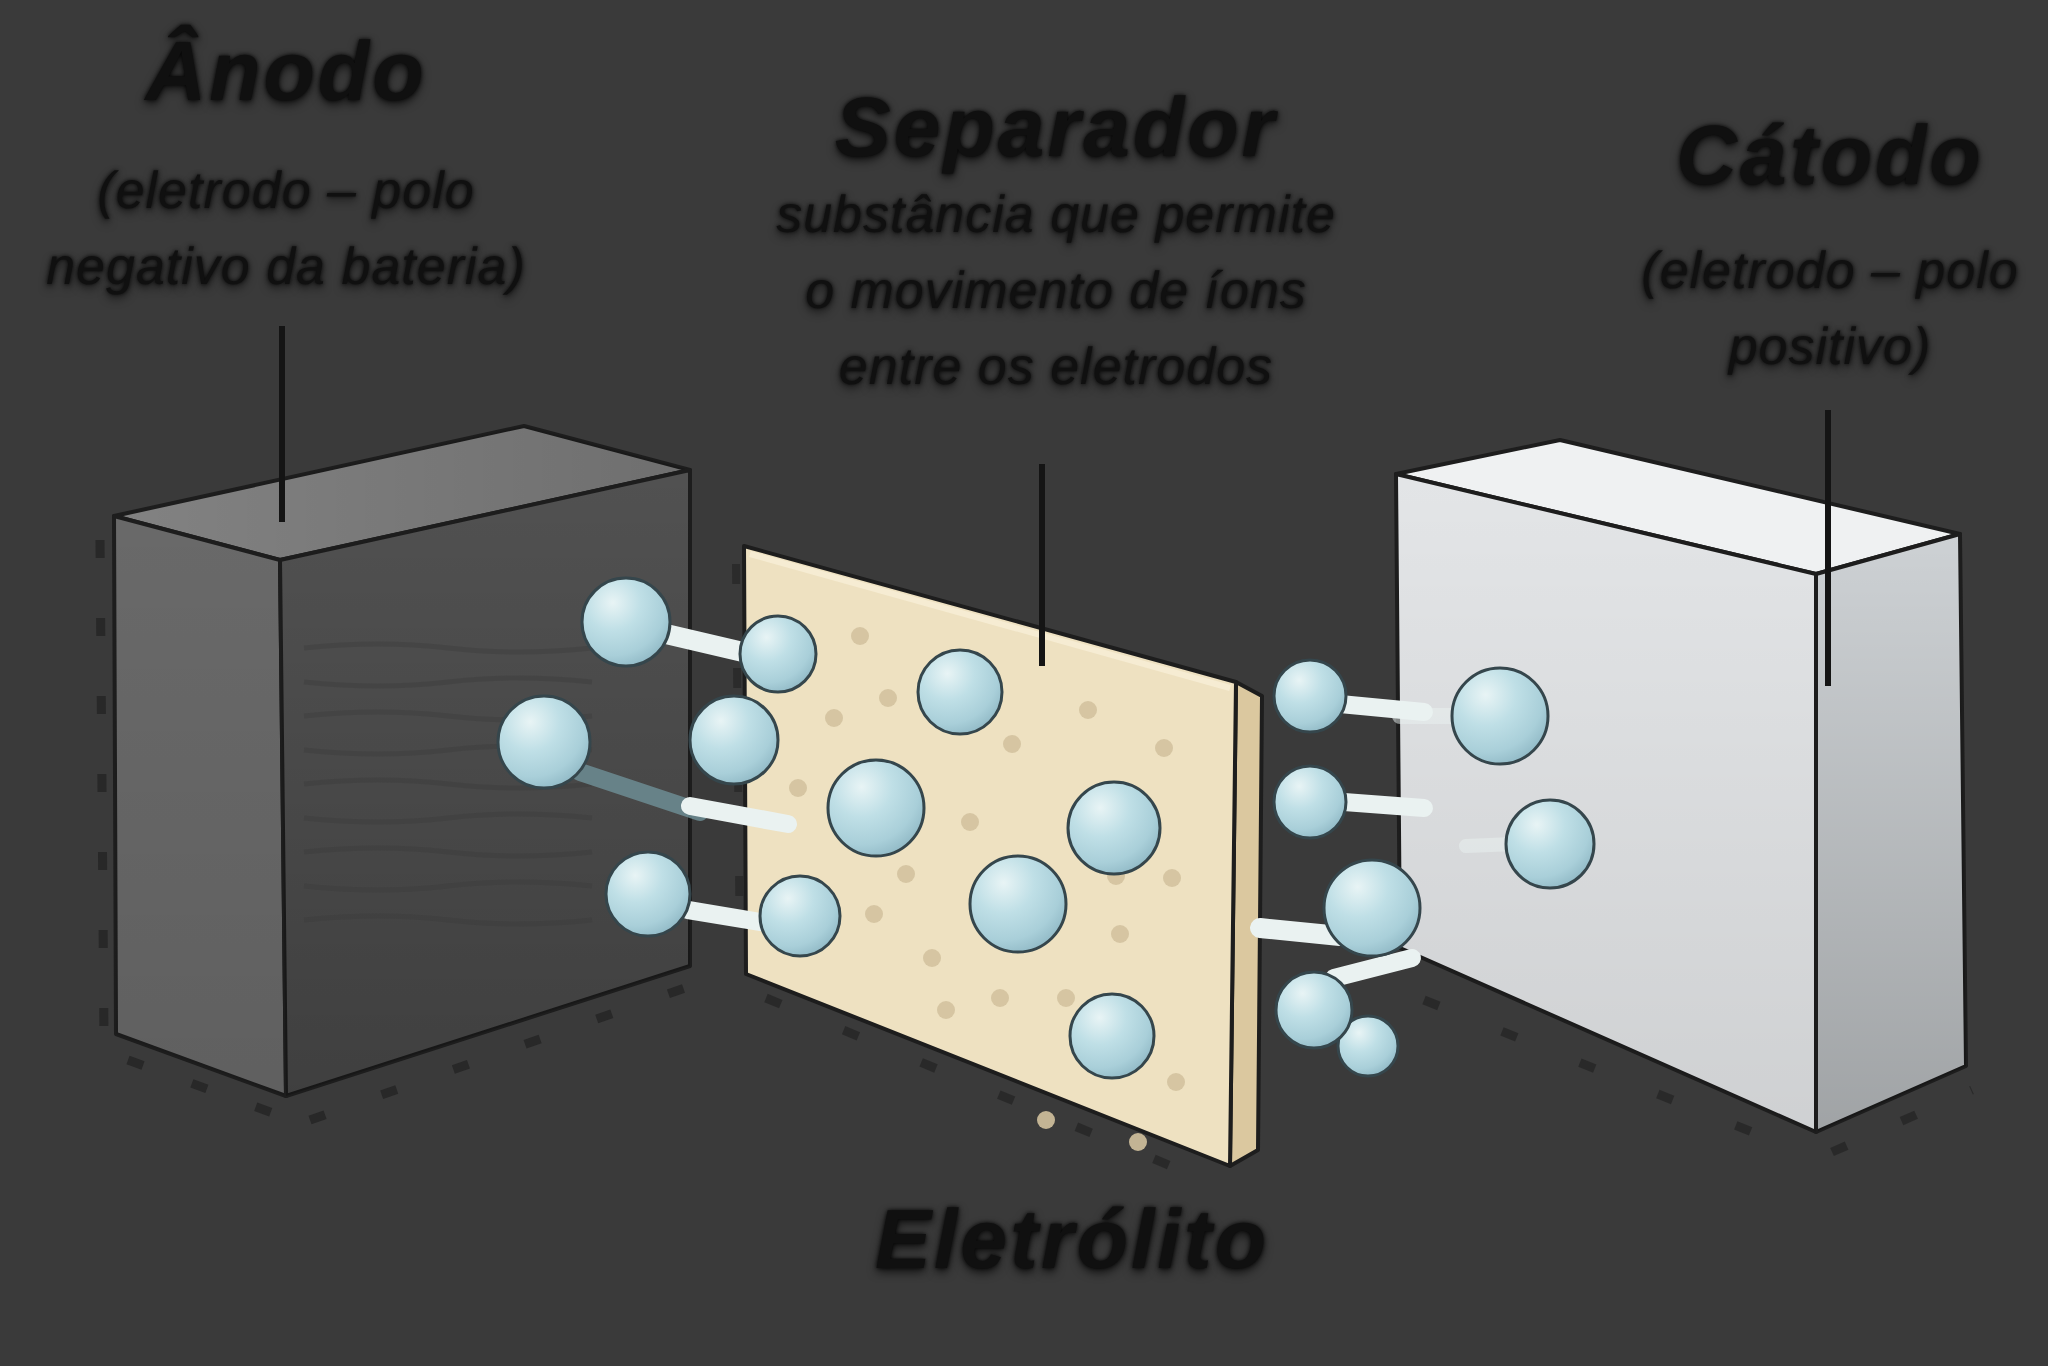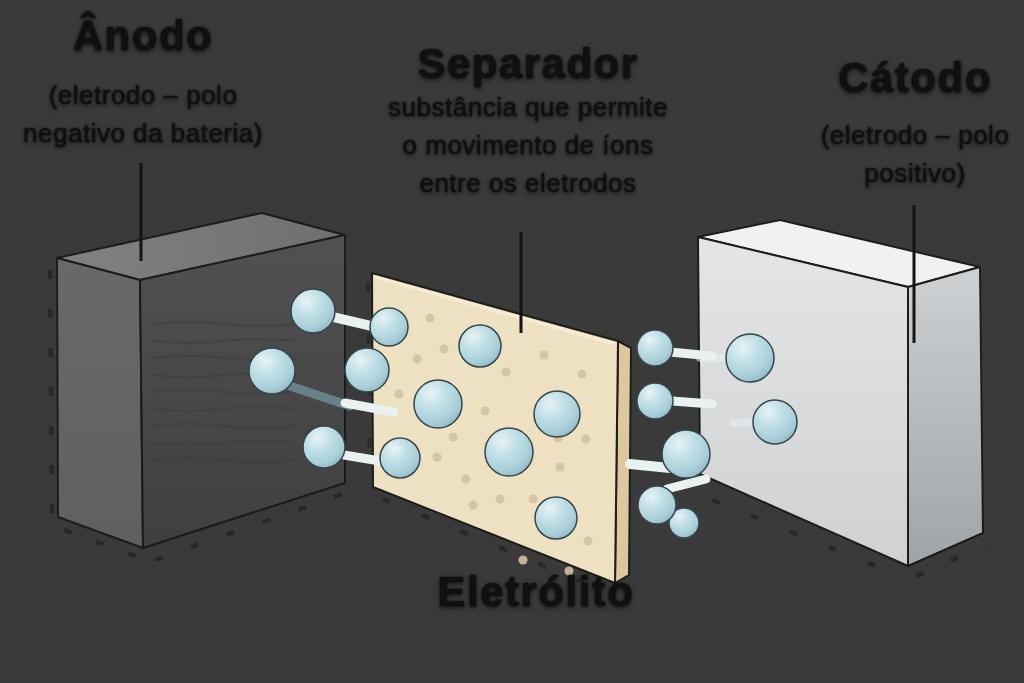--- a/index.html
+++ b/index.html
@@ -1,30 +1,30 @@
 <!DOCTYPE html>
 <html><head>
 <meta charset="utf-8">
 <style>
   html,body{margin:0;padding:0;background:#3a3a3a;}
   .stage{position:relative;width:1024px;height:683px;overflow:hidden;
-         font-family:"Liberation Sans",sans-serif;}
+         font-family:"Liberation Sans",sans-serif;font-style:italic;}
   .stage svg{position:absolute;left:0;top:0;width:1024px;height:683px;display:block;}
   .label{position:absolute;text-align:center;color:#101010;pointer-events:none;}
   .title{font-size:42px;line-height:48px;font-weight:700;letter-spacing:1.5px;
          text-shadow:0 2px 5px rgba(0,0,0,.65),0 0 2px rgba(0,0,0,.9);}
   .sub{font-size:26px;line-height:38px;font-weight:400;white-space:pre-line;letter-spacing:.5px;
        text-shadow:0 2px 4px rgba(0,0,0,.6),0 0 2px rgba(0,0,0,.85);}
   .label-anode{left:0;top:12px;width:286px;}
   .label-anode .sub{margin-top:16px;}
   .label-separator{left:352px;top:40px;width:352px;text-align:center;}
   .label-separator .sub{}
   .label-cathode{left:795px;top:54px;width:240px;}
   .label-cathode .sub{margin-top:14px;}
-  .label-electrolyte{left:380px;top:568px;width:312px;}
+  .label-electrolyte{left:380px;top:596px;width:312px;}
   .ol{stroke:#1d1d1d;stroke-width:2;stroke-linejoin:round;}
   .sketch{stroke:#161616;fill:none;}
 </style>
 </head>
 <body>
 
 <div class="stage">
 
   <svg viewBox="0 0 1024 683" aria-hidden="true">
     <defs>

